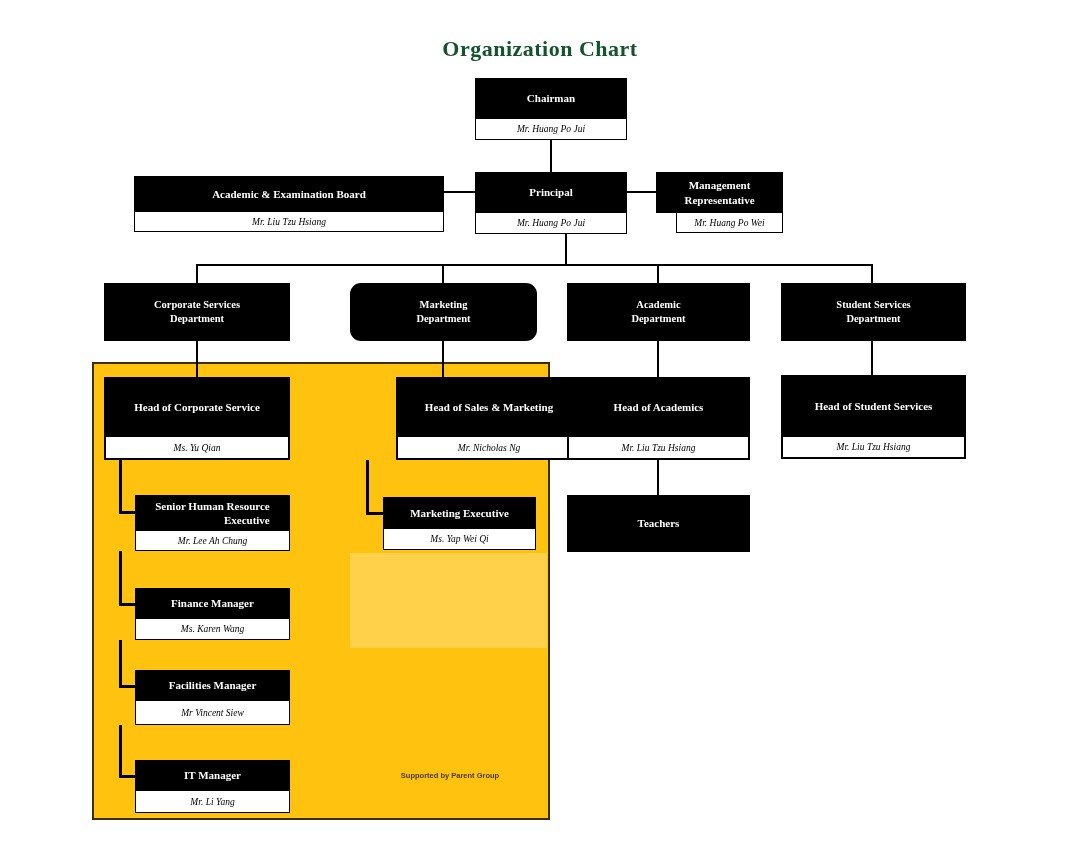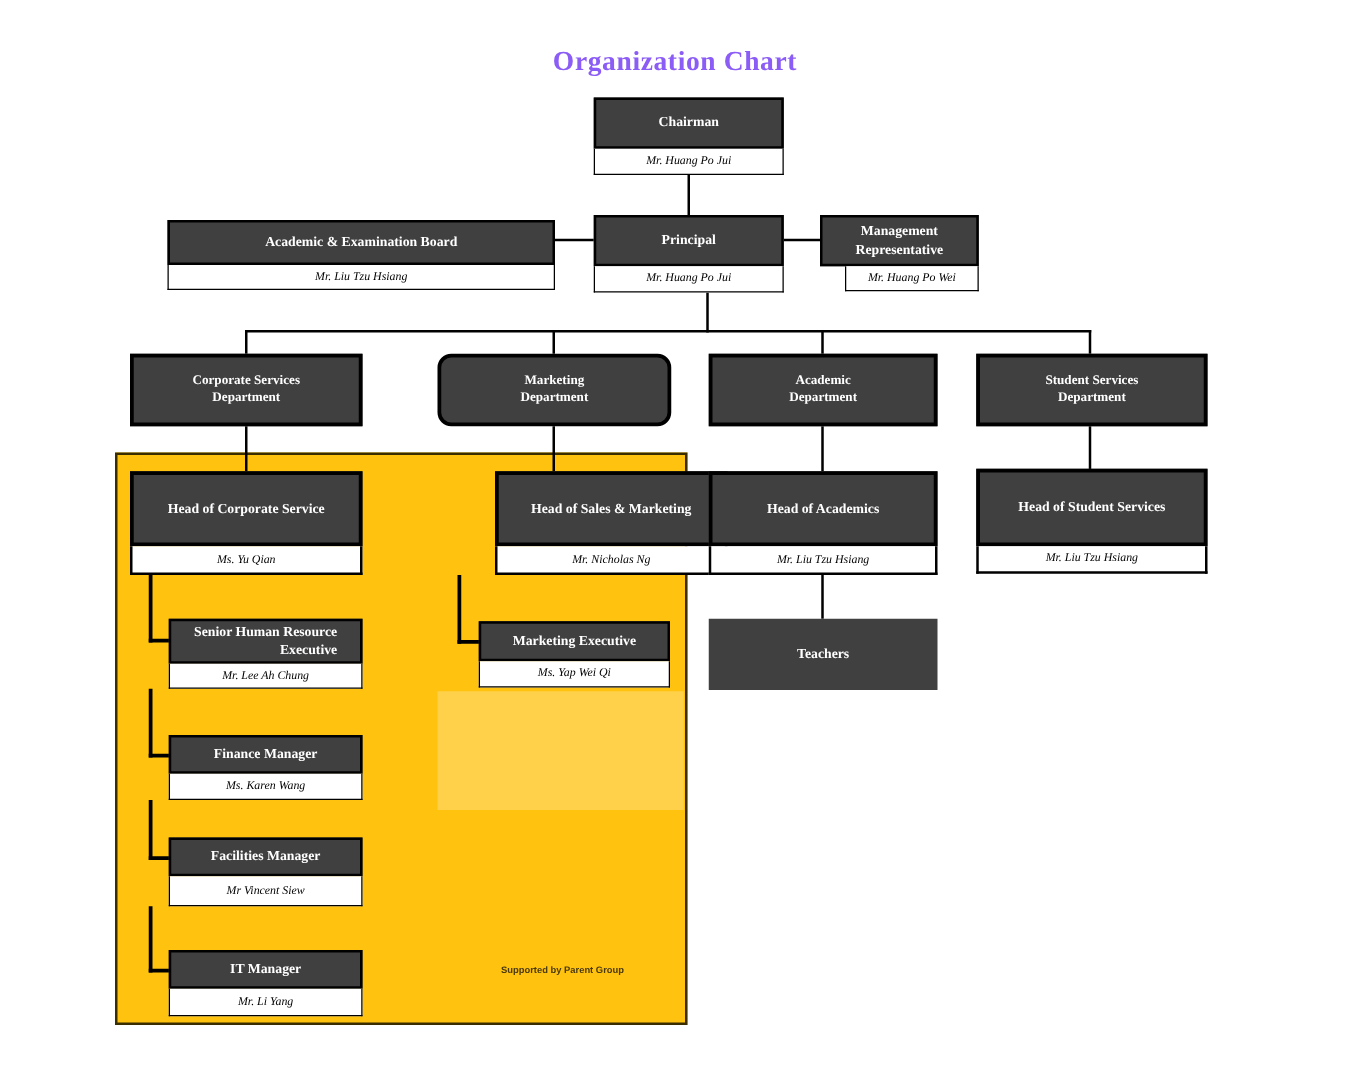--- a/index.html
+++ b/index.html
@@ -1,32 +1,32 @@
 <!DOCTYPE html>
 <html><head>
 <meta charset="utf-8">
 <style>
   html,body{margin:0;padding:0;background:#fff;}
   #stage{position:relative;width:1080px;height:865px;background:#ffffff;overflow:hidden;
          font-family:"Liberation Serif", serif;}
   .page-title{position:absolute;left:0;top:36px;width:1080px;text-align:center;
-              font-size:22px;font-weight:bold;color:#8b5cf6;letter-spacing:.5px;}
+              font-size:22px;font-weight:bold;color:#14532d;letter-spacing:.5px;}
   
   .region{position:absolute;left:92px;top:362px;width:458px;height:458px;
           background:#ffc20e;border:2px solid #3a2e00;box-sizing:border-box;z-index:1;}
   .region-light{position:absolute;left:350px;top:553px;width:197px;height:95px;
           background:#ffd04a;z-index:2;}
   .region-note{position:absolute;left:348px;top:771px;width:204px;text-align:center;
           font-family:"Liberation Sans", sans-serif;font-weight:bold;font-size:7.5px;
           color:#4a3a10;z-index:3;}
   
   .line{position:absolute;background:#000;z-index:4;}
   
   .node{position:absolute;z-index:5;}
-  .box{background:#404040;color:#fff;font-weight:bold;text-align:center;
+  .box{background:#000000;color:#fff;font-weight:bold;text-align:center;
        display:flex;align-items:center;justify-content:center;
        box-sizing:border-box;border:2px solid #000;white-space:pre-line;
        font-size:11px;line-height:1.3;}
   .thick .box{border-width:3px;}
   .noborder .box{border:none;}
   .bar{background:#fff;color:#000;font-style:italic;font-size:9.5px;text-align:center;
        box-sizing:border-box;border:1px solid #000;border-top:none;
        display:flex;align-items:center;justify-content:center;}
   .thick .bar{border-width:2px;border-top:none;}
   .dept .box{font-size:10.5px;}

